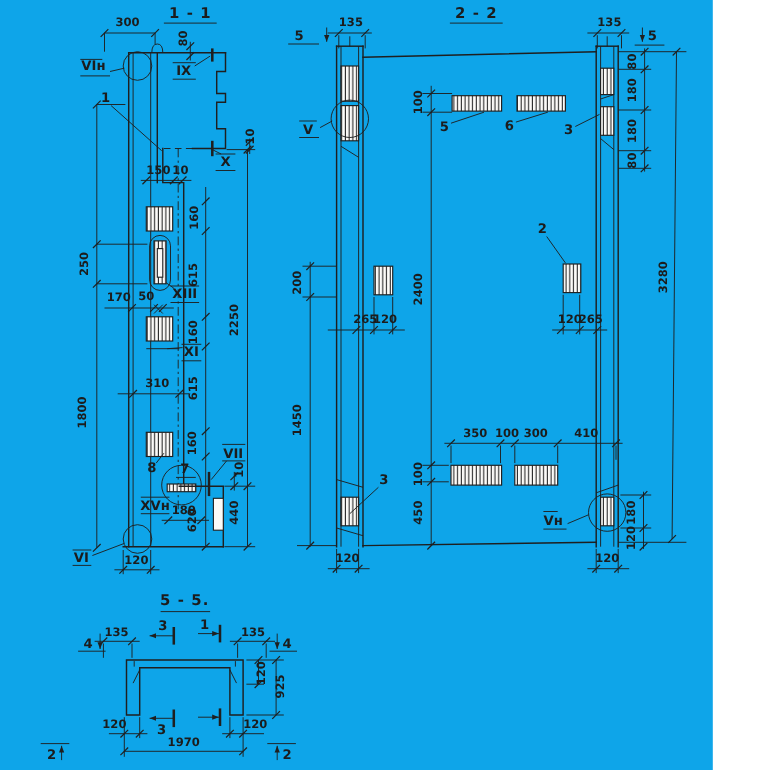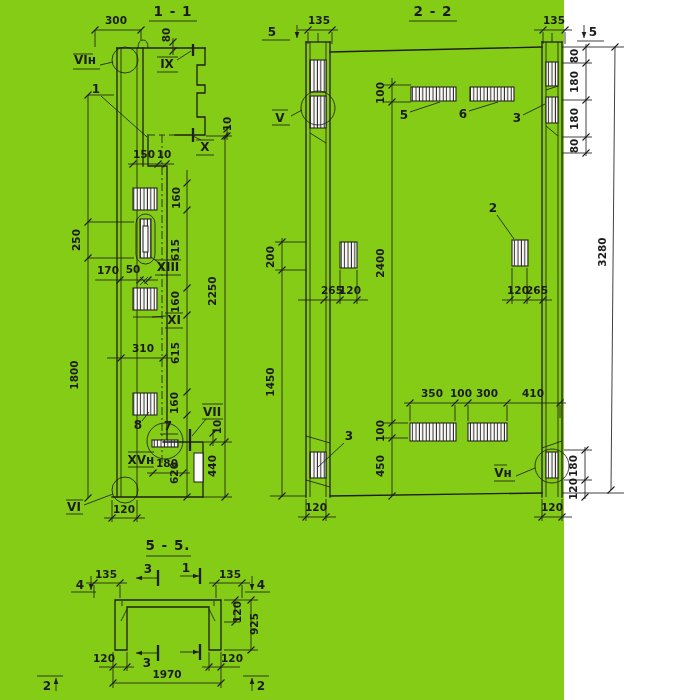--- a/index.html
+++ b/index.html
@@ -1,16 +1,16 @@
 <!DOCTYPE html>
 <html><head>
 <meta charset="utf-8">
 <style>
   html,body{margin:0;padding:0;background:#ffffff;}
-  .page{width:564px;height:700px;position:relative;background:#84cc16;}
+  .page{width:648px;height:700px;position:relative;background:#0ea5e9;}
   svg{display:block}
   .o{stroke:#1f1f1f;stroke-width:1.3;fill:none;stroke-linecap:square}
   .t{stroke:#1f1f1f;stroke-width:.85;fill:none}
   .b{stroke:#1f1f1f;stroke-width:2.3;fill:none}
   .dd{stroke-dasharray:8 3 2 3}
   .da{stroke-dasharray:6 4}
   .h{fill:url(#hp);stroke:#1f1f1f;stroke-width:1.05}
   .w{fill:#fcfbf8;stroke:#1f1f1f;stroke-width:1}
   text{font-family:"DejaVu Sans",sans-serif;font-weight:bold;fill:#1c1c1c;text-anchor:middle}
   .dt{font-size:10.5px}

